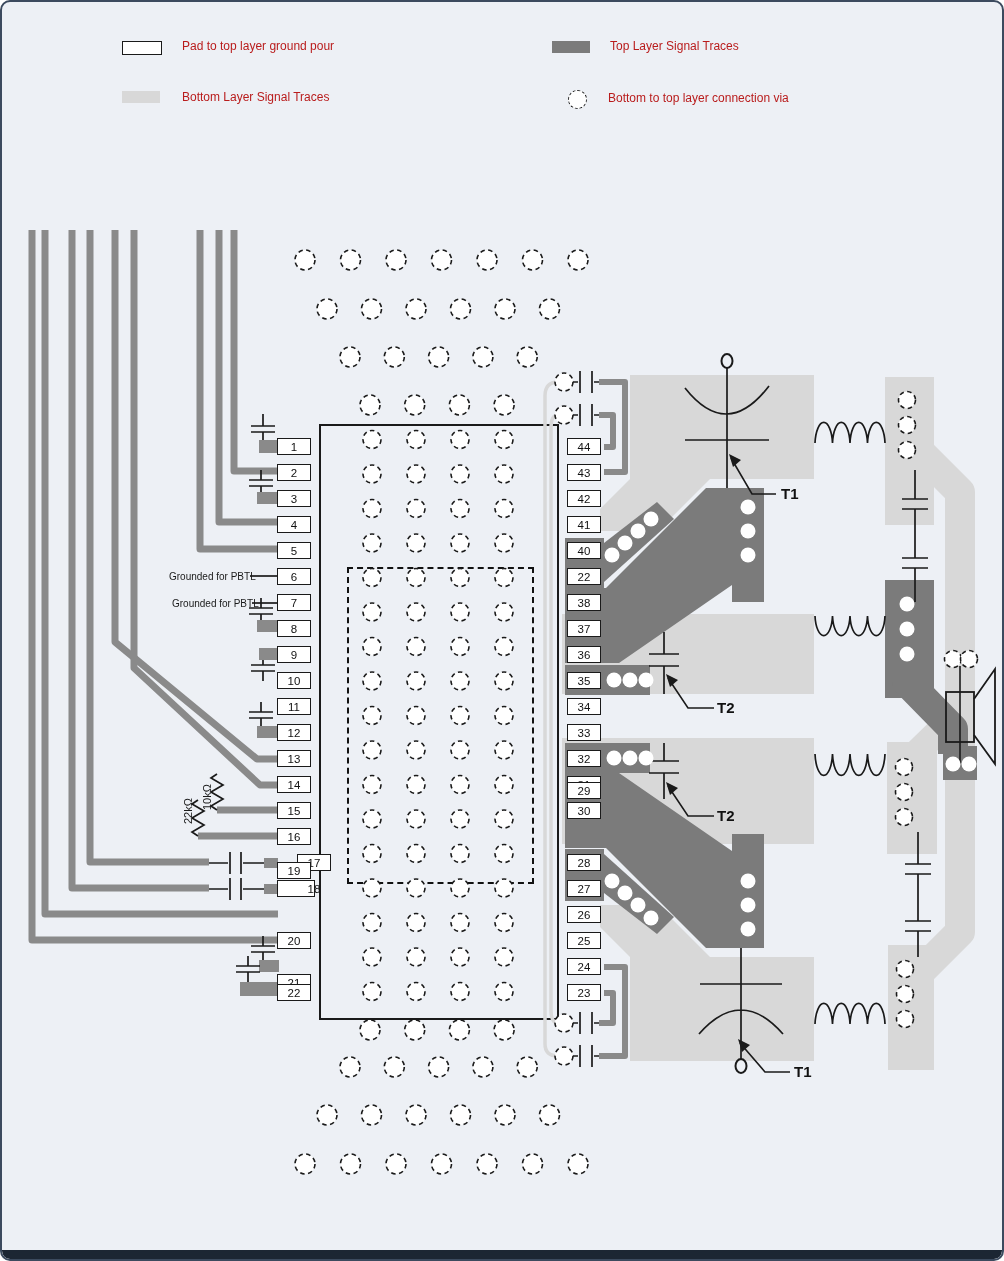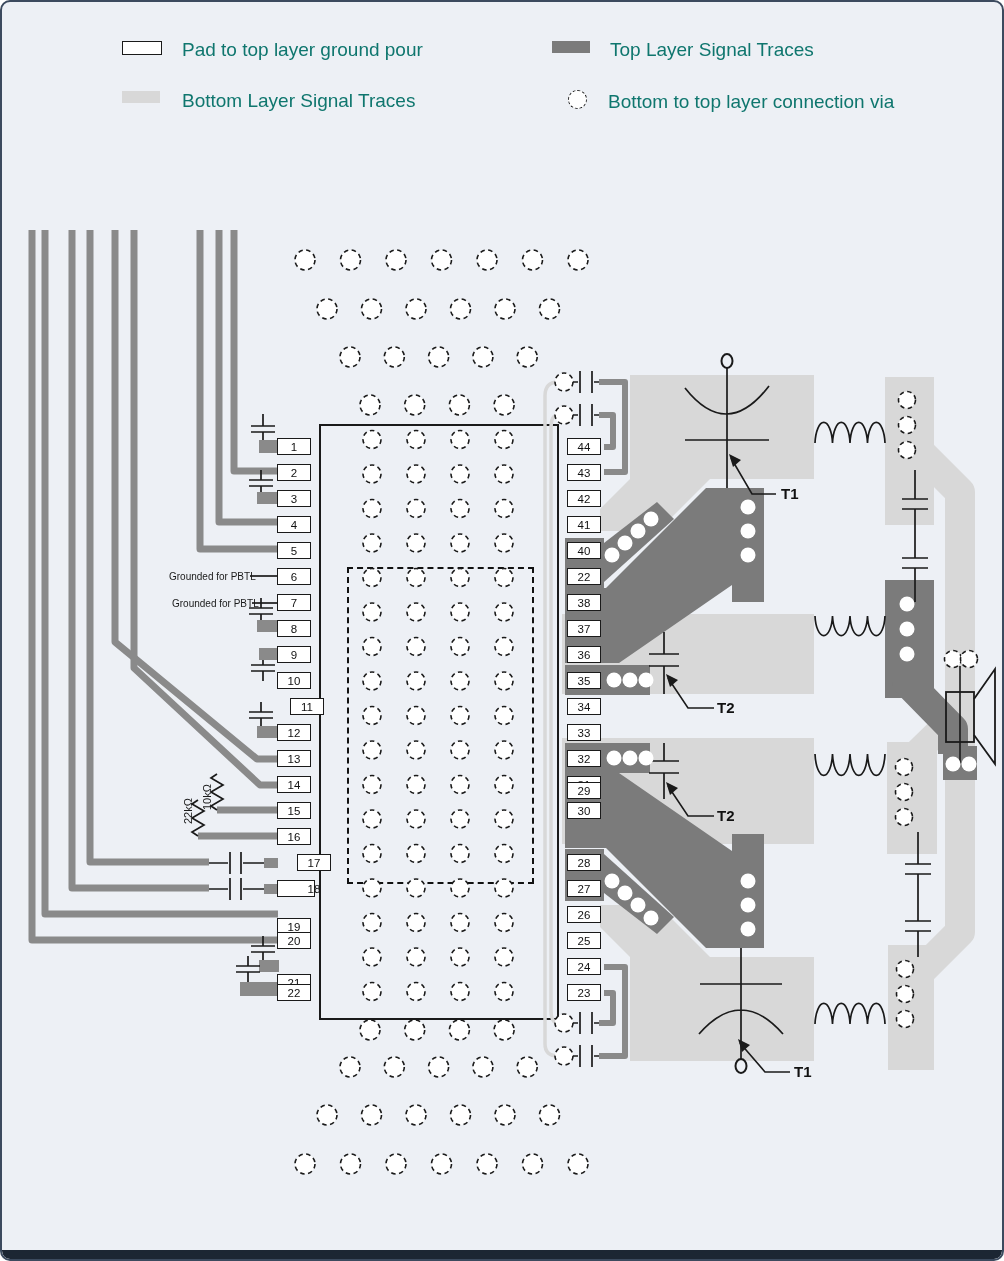--- a/index.html
+++ b/index.html
@@ -2,21 +2,21 @@
 <html><head>
 <meta charset="utf-8">
 <style>
   html,body{margin:0;padding:0;}
   body{font-family:"Liberation Sans", sans-serif; background:#ffffff;}
   #page{position:relative; width:1004px; height:1261px; background:#edf0f5; overflow:hidden;
         border:2px solid #3c4a5e; border-radius:10px; box-sizing:border-box;}
   #bottom-bar{position:absolute; left:0; bottom:0; width:100%; height:9px; background:#1c2633;
         border-radius:0 0 8px 8px;}
   .abs{position:absolute;}
-  .legend-text{font-size:19px; color:#0f766e; white-space:nowrap;}
+  .legend-text{font-size:12px; color:#b91c1c; white-space:nowrap;}
   .swatch{width:38px; height:12px;}
   .swatch.pad{background:#ffffff; border:1.6px solid #1a1a1a;}
   .swatch.top{background:#7b7b7b;}
   .swatch.bottom{background:#d8d8d8;}
   .via-swatch{width:17px;height:17px;border:1.7px dashed #1a1a1a;border-radius:50%;background:#fff;}
   #title-box{left:12px; top:122px; width:961px; height:106px; background:#ffffff;
         border:2px solid #1a1a1a; border-radius:16px; display:flex; align-items:center; justify-content:center;}
   #title-box span{font-size:33px; color:#111; letter-spacing:0.5px;}
   #ic-body{left:317px; top:422px; width:236px; height:592px; border:2px solid #1a1a1a;}
   #ic-dashed{left:345px; top:565px; width:183px; height:313px; border:2.5px dashed #111;}
@@ -330,29 +330,29 @@
       <div class="pin" style="left: 275px; top: 436px;">1</div>
       <div class="pin" style="left: 275px; top: 462px;">2</div>
       <div class="pin" style="left: 275px; top: 488px;">3</div>
       <div class="pin" style="left: 275px; top: 514px;">4</div>
       <div class="pin" style="left: 275px; top: 540px;">5</div>
       <div class="pin" style="left: 275px; top: 566px;">6</div>
       <div class="pin" style="left: 275px; top: 592px;">7</div>
       <div class="pin" style="left: 275px; top: 618px;">8</div>
       <div class="pin" style="left: 275px; top: 644px;">9</div>
       <div class="pin" style="left: 275px; top: 670px;">10</div>
-      <div class="pin" style="left: 288px; top: 696px;">11</div>
+      <div class="pin" style="left: 275px; top: 696px;">11</div>
       <div class="pin" style="left: 275px; top: 722px;">12</div>
       <div class="pin" style="left: 275px; top: 748px;">13</div>
       <div class="pin" style="left: 275px; top: 774px;">14</div>
       <div class="pin" style="left: 275px; top: 800px;">15</div>
       <div class="pin" style="left: 275px; top: 826px;">16</div>
       <div class="pin" style="left: 275px; top: 852px; margin-left: 20px;">17</div>
       <div class="pin" style="left: 275px; top: 878px; padding-left: 36px;">18</div>
-      <div class="pin" style="left: 275px; top: 916px;">19</div>
+      <div class="pin" style="left: 275px; top: 860px;">19</div>
       <div class="pin" style="left: 275px; top: 930px;">20</div>
       <div class="pin" style="left: 275px; top: 956px; margin-top: 16px;">21</div>
       <div class="pin" style="left: 275px; top: 982px;">22</div>
     </div>
   <div id="right-pins">
       <div class="pin" style="left: 565px; top: 436px;">44</div>
       <div class="pin" style="left: 565px; top: 462px;">43</div>
       <div class="pin" style="left: 565px; top: 488px;">42</div>
       <div class="pin" style="left: 565px; top: 514px;">41</div>
       <div class="pin" style="left: 565px; top: 540px;">40</div>

